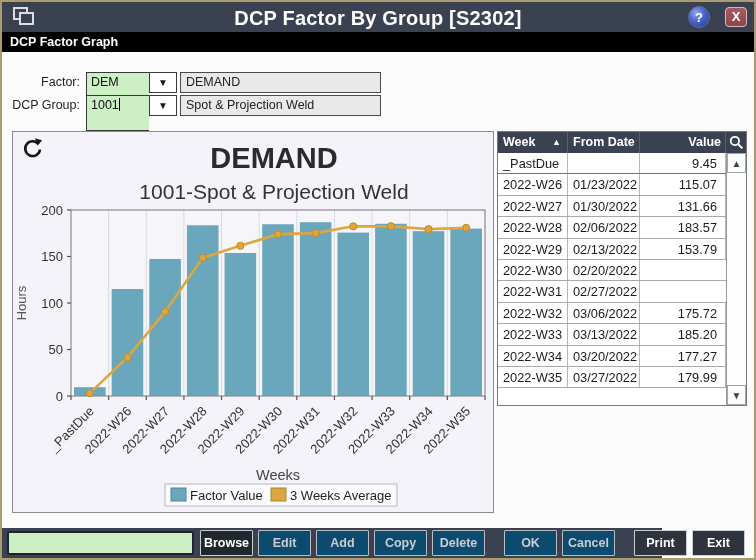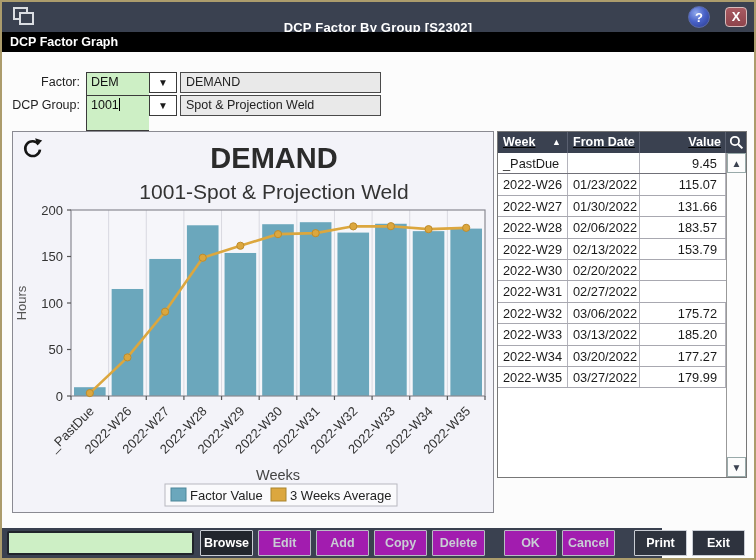--- a/index.html
+++ b/index.html
@@ -10,22 +10,22 @@
     position:relative; width:756px; height:560px;
     border:2px solid #AC9C6C; background:#FCFCFC; overflow:hidden;
   }
 
   
   .titlebar {
     position:absolute; left:0; top:0; width:752px; height:30px;
     background:#3A4150;
   }
   .title-text {
-    position:absolute; left:0; right:0; top:18px; text-align:center;
-    color:#FFFFFF; font-size:13px; font-weight:bold; letter-spacing:.2px;
+    position:absolute; left:0; right:0; top:5px; text-align:center;
+    color:#FFFFFF; font-size:20px; font-weight:bold; letter-spacing:.2px;
   }
   .cascade-icon { position:absolute; left:11px; top:5px; width:24px; height:20px; cursor:pointer; }
   .cascade-icon .r1 { position:absolute; left:0; top:0; width:15px; height:13px; border:2px solid #DADDE2; }
   .cascade-icon .r2 { position:absolute; left:6px; top:5px; width:15px; height:13px; border:2px solid #DADDE2; background:#3A4150; }
   .help-btn {
     position:absolute; right:44px; top:4px; width:22px; height:22px; border-radius:50%;
     background:radial-gradient(circle at 35% 30%, #8FA8EC 0%, #4A63C8 45%, #27388F 100%);
     color:#fff; font-weight:bold; font-size:13px; text-align:center; line-height:22px;
     border:1px solid #5a6aa8; cursor:pointer;
   }
@@ -70,22 +70,22 @@
 
   
   .chart-panel {
     position:absolute; left:10px; top:129px; width:482px; height:382px;
     background:#F3F3F9; border:1px solid #8A8A92;
   }
   .refresh-btn { position:absolute; left:7px; top:5px; width:24px; height:24px; cursor:pointer; background:transparent; border:none; }
 
   
   .grid-panel {
-    position:absolute; left:495px; top:129px; width:250px; height:347px;
-    background:#FFFFFF; border:1px solid #777;text-decoration:underline;
+    position:absolute; left:495px; top:129px; width:250px; height:275px;
+    background:#FFFFFF; border:1px solid #777;
   }
   .g-header { display:flex; height:21px; background:#3A4150; color:#fff; font-size:12.5px; font-weight:bold; }
   .g-hcell { line-height:21px; padding-left:5px; position:relative; border-right:1px solid #5a6070; }
   .g-hcell.val { text-align:right; padding-right:4px; }
   .sort-arrow { position:absolute; right:6px; top:0; font-size:9px; line-height:21px; }
   .g-search {
     width:20px; display:flex; align-items:center; justify-content:center;
     background:#3A4150; cursor:pointer; border-right:none;
   }
   .g-body { position:absolute; left:0; top:21px; right:20px; bottom:0; }
@@ -114,21 +114,21 @@
     font-size:12px; line-height:20px; padding-left:5px; color:#1a1a1a;
   }
   .btn-row { position:absolute; left:198px; top:2px; display:flex; gap:5px; }
   .bbtn {
     width:53px; height:26px; font-family:"Liberation Sans",sans-serif;
     font-size:12.5px; font-weight:bold; border:1px solid #C9CDD4; cursor:pointer;
     border-radius:1px;
   }
   .bbtn[data-state="active"]   { background:#22262D; color:#FFFFFF; }
   .bbtn[data-state="enabled"]  { background:#2E333E; color:#FFFFFF; }
-  .bbtn[data-state="disabled"] { background:#a21caf; color:#C9CDD4; border-color:#B8BCC3; cursor:default; }
+  .bbtn[data-state="disabled"] { background:#0c4a6e; color:#C9CDD4; border-color:#B8BCC3; cursor:default; }
   .bbtn[data-name="ok-button"], .bbtn[data-name="print-button"] { margin-left:14px; }
 </style>
 </head>
 <body>
 
 <div class="window" data-name="dcp-factor-window">
 
   <div class="titlebar" data-name="title-bar">
     <span class="cascade-icon" data-name="cascade-windows-icon">
       <span class="r1" data-name="cascade-rect-back"></span>

